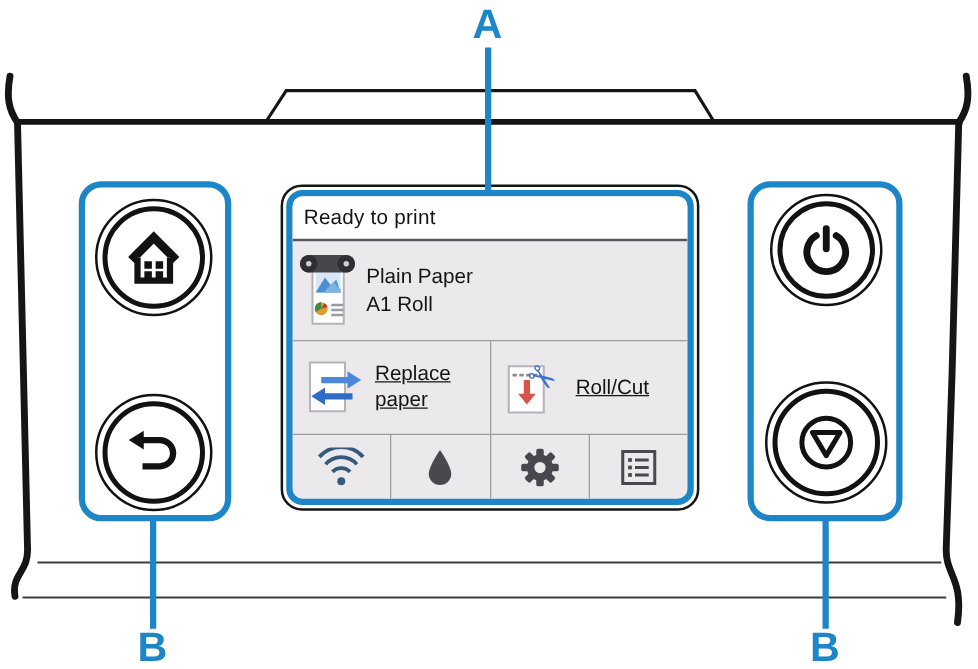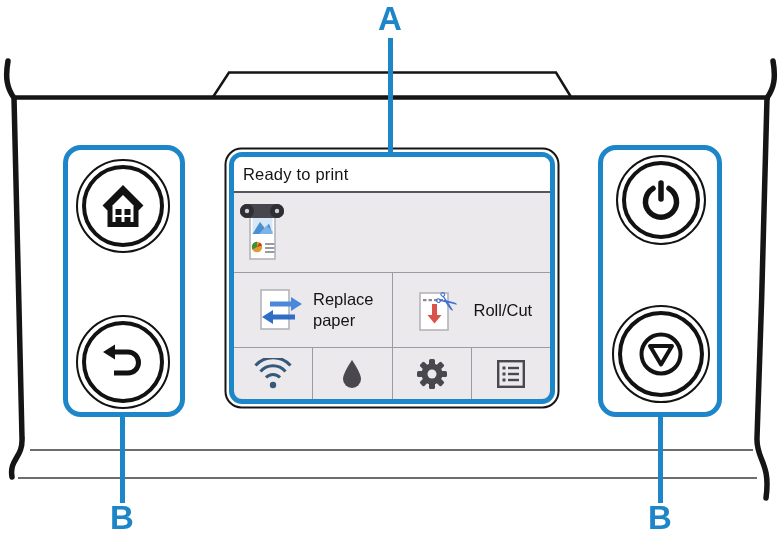--- a/index.html
+++ b/index.html
@@ -17,21 +17,21 @@
   
   .screen{position:absolute;left:229px;top:152px;width:326px;height:252px;
           border:5px solid #1d86c8;border-radius:13px;box-sizing:border-box;
           background:#ece9ed;overflow:hidden;display:flex;flex-direction:column;color:#141414;}
   .status-bar{height:36px;box-sizing:border-box;background:#ffffff;border-bottom:2px solid #55555b;
               display:flex;align-items:center;padding-left:9px;font-size:16.5px;letter-spacing:.2px;}
   .paper-row{height:80px;box-sizing:border-box;border-bottom:1px solid #9b9ba1;
              display:flex;align-items:center;padding-left:5px;gap:8px;}
   .paper-text{font-size:16.5px;line-height:23px;}
   .action-row{height:75px;box-sizing:border-box;border-bottom:1px solid #9b9ba1;display:flex;}
-  .action-cell{flex:1;display:flex;align-items:center;padding-left:25px;gap:8px;box-sizing:border-box;}
+  .action-cell{flex:1;display:flex;align-items:center;padding-left:12px;gap:8px;box-sizing:border-box;text-decoration:underline;}
   .action-cell.first{border-right:1px solid #9b9ba1;}
   .action-label{font-size:16.5px;line-height:21px;}
   .action-label.wrap{width:72px;}
   .icon-bar{flex:1;display:flex;}
   .icon-cell{flex:1;display:flex;align-items:center;justify-content:center;box-sizing:border-box;}
   .icon-cell.div{border-right:1px solid #9b9ba1;}
 
   
   .hw-btn{position:absolute;border:2.5px solid #121212;border-radius:50%;box-sizing:border-box;
           background:#fff;display:flex;align-items:center;justify-content:center;}
@@ -125,20 +125,22 @@
         <rect x="26" y="40" width="9.5" height="2" fill="#9a9aa2"></rect>
         <rect x="26" y="44" width="9.5" height="2" fill="#9a9aa2"></rect>
         <rect x="26" y="48" width="9.5" height="2" fill="#9a9aa2"></rect>
         <rect x="1" y="1" width="44" height="14" rx="7" fill="#46464c"></rect>
         <circle cx="8" cy="8" r="7" fill="#2e2e34"></circle>
         <circle cx="38" cy="8" r="7" fill="#2e2e34"></circle>
         <circle cx="8" cy="8" r="2.2" fill="#cfcfd4"></circle>
         <circle cx="38" cy="8" r="2.2" fill="#cfcfd4"></circle>
       </svg>
       <div class="paper-text">
+        <div>Plain Paper</div>
+        <div>A1 Roll</div>
       </div>
     </div>
 
     <div class="action-row">
       <div class="action-cell first">
         <svg width="46" height="44" viewBox="0 0 46 44">
           <rect x="2" y="2" width="28" height="39" fill="#ffffff" stroke="#b3b3ba" stroke-width="1.6"></rect>
           <path d="M11,13.5 H32 V9 L43,16 L32,23 V18.5 H11 Z" fill="#4b87da"></path>
           <path d="M36,26.5 H14 V22 L3,29 L14,36 V31.5 H36 Z" fill="#2f6ec7"></path>
         </svg>

